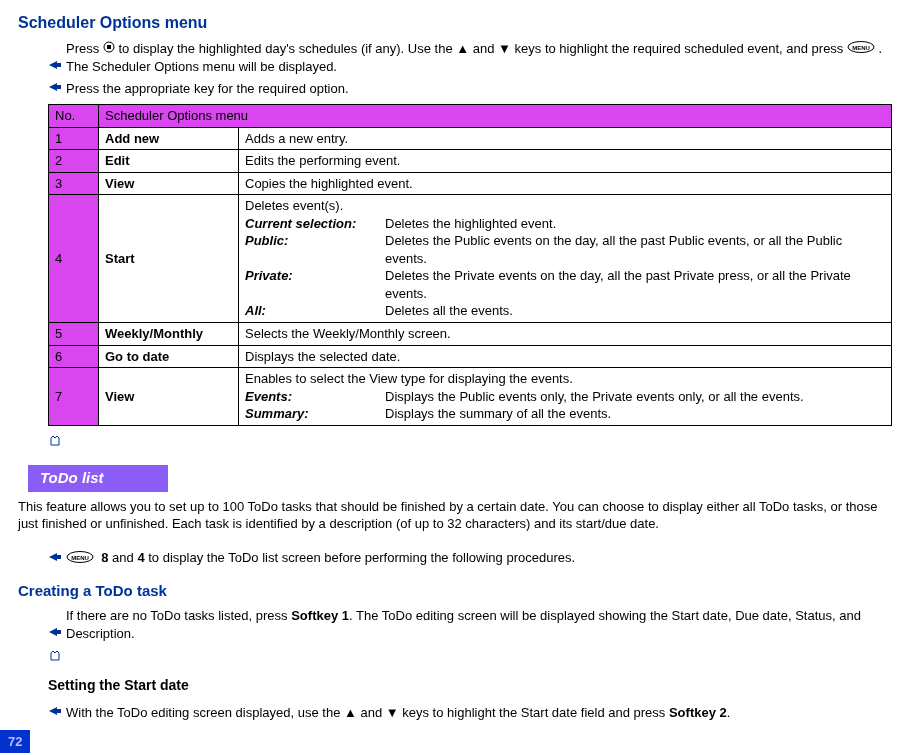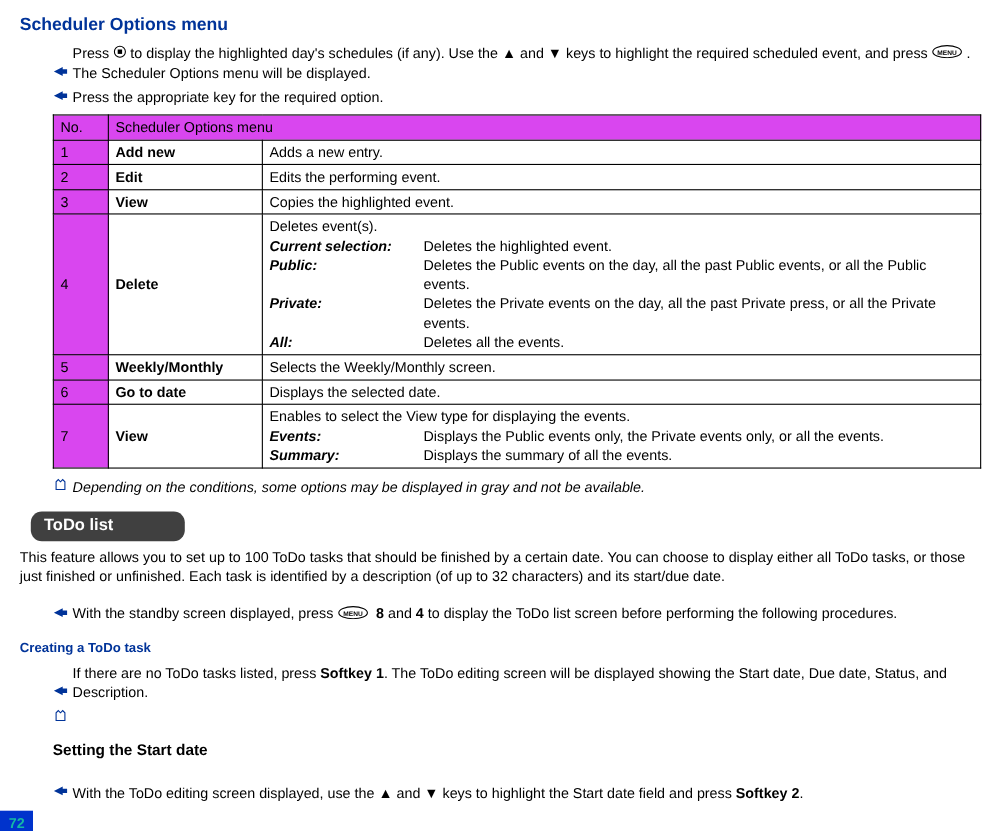--- a/index.html
+++ b/index.html
@@ -18,21 +18,21 @@
     }
     .heading-blue {
       color: #003399;
       font-weight: bold;
       font-size: 16px;
       margin-bottom: 6px;
     }
     .heading-blue-small {
       color: #003399;
       font-weight: bold;
-      font-size: 12px;
+      font-size: 15px;
       margin-top: 14px;
       margin-bottom: 6px;
     }
     .bullet-row {
       display: flex;
       align-items: flex-end;
       margin-left: 30px;
       margin-bottom: 4px;
     }
     .bullet-icon {
@@ -82,43 +82,43 @@
       width: 140px;
       vertical-align: top;
       font-style: italic;
     }
     .subvalue {
       display: inline-block;
       width: calc(100% - 145px);
       vertical-align: top;
     }
     .section-bar {
-      background: #404040;
+      background: #8b5cf6;
       color: #fff;
       font-weight: bold;
+      font-style: italic;
       font-size: 15px;
       padding: 3px 12px;
       margin: 14px 0 6px 10px;
       width: fit-content;
       min-width: 140px;
-      border-radius: 10px;
     }
     .body-para {
       margin-bottom: 16px;
     }
     .sub-heading-black {
       font-weight: bold;
       font-size: 14px;
       margin-left: 30px;
       margin-top: 10px;
-      margin-bottom: 20px;
+      margin-bottom: 8px;
     }
     .page-number {
       background: #0033cc;
-      color: #14b8a6;
+      color: #c4b5fd;
       font-weight: bold;
       display: inline-block;
       padding: 3px 8px;
       margin-top: 4px;
       font-size: 13px;
     }
     .arrow {
       font-family: Arial, sans-serif;
     }
     b { font-weight: bold; }
@@ -179,21 +179,21 @@
     <td class="col-name">Edit</td>
     <td class="desc-cell">Edits the performing event.</td>
   </tr>
   <tr>
     <td class="th-cell col-no">3</td>
     <td class="col-name">View</td>
     <td class="desc-cell">Copies the highlighted event.</td>
   </tr>
   <tr>
     <td class="th-cell col-no" style="vertical-align: middle;">4</td>
-    <td class="col-name" style="vertical-align: middle;">Delete</td>
+    <td class="col-name" style="vertical-align: middle;">Start</td>
     <td class="desc-cell">
       <div>Deletes event(s).</div>
       <div><span class="sublabel">Current selection:</span><span class="subvalue">Deletes the highlighted event.</span></div>
       <div><span class="sublabel">Public:</span><span class="subvalue">Deletes the Public events on the day, all the past Public events, or all the Public events.</span></div>
       <div><span class="sublabel">Private:</span><span class="subvalue">Deletes the Private events on the day, all the past Private press, or all the Private events.</span></div>
       <div><span class="sublabel">All:</span><span class="subvalue">Deletes all the events.</span></div>
     </td>
   </tr>
   <tr>
     <td class="th-cell col-no">5</td>
@@ -216,35 +216,33 @@
   </tr>
 </tbody>
   </table>
 
 <div class="bullet-row">
   <span class="bullet-icon">
     <svg width="14" height="14" viewBox="0 0 14 14">
         <path d="M3 12 L3 5 L5 3 L7 5 L9 3 L11 5 L11 12 Z" fill="none" stroke="#003399" stroke-width="1"></path>
       </svg>
   </span>
-  <span class="bullet-text italic-note">Depending on the conditions, some options may be displayed in gray and not be available.</span>
 </div>
 
 <div class="section-bar">ToDo list</div>
 
 <div class="body-para">This feature allows you to set up to 100 ToDo tasks that should be finished by a certain date. You can choose to display either all ToDo tasks, or those just finished or unfinished. Each task is identified by a description (of up to 32 characters) and its start/due date.</div>
 
 <div class="bullet-row">
   <span class="bullet-icon">
     <svg width="14" height="12" viewBox="0 0 14 12">
         <path d="M1 6 L9 2 L9 4 L13 4 L13 8 L9 8 L9 10 Z" fill="#003399"></path>
       </svg>
   </span>
   <span class="bullet-text">
-    <span>With the standby screen displayed, press </span>
     <span class="inline-icon">
       <svg width="28" height="12" viewBox="0 0 28 12">
           <ellipse cx="14" cy="6" rx="13" ry="5.5" fill="none" stroke="#000" stroke-width="1"></ellipse>
           <text x="14" y="9" font-size="6" text-anchor="middle" font-family="Arial" font-weight="bold">MENU</text>
         </svg>
     </span>
     &nbsp;<b>8</b><span> and </span><b>4</b><span> to display the ToDo list screen before performing the following procedures.</span>
   </span>
 </div>
 

